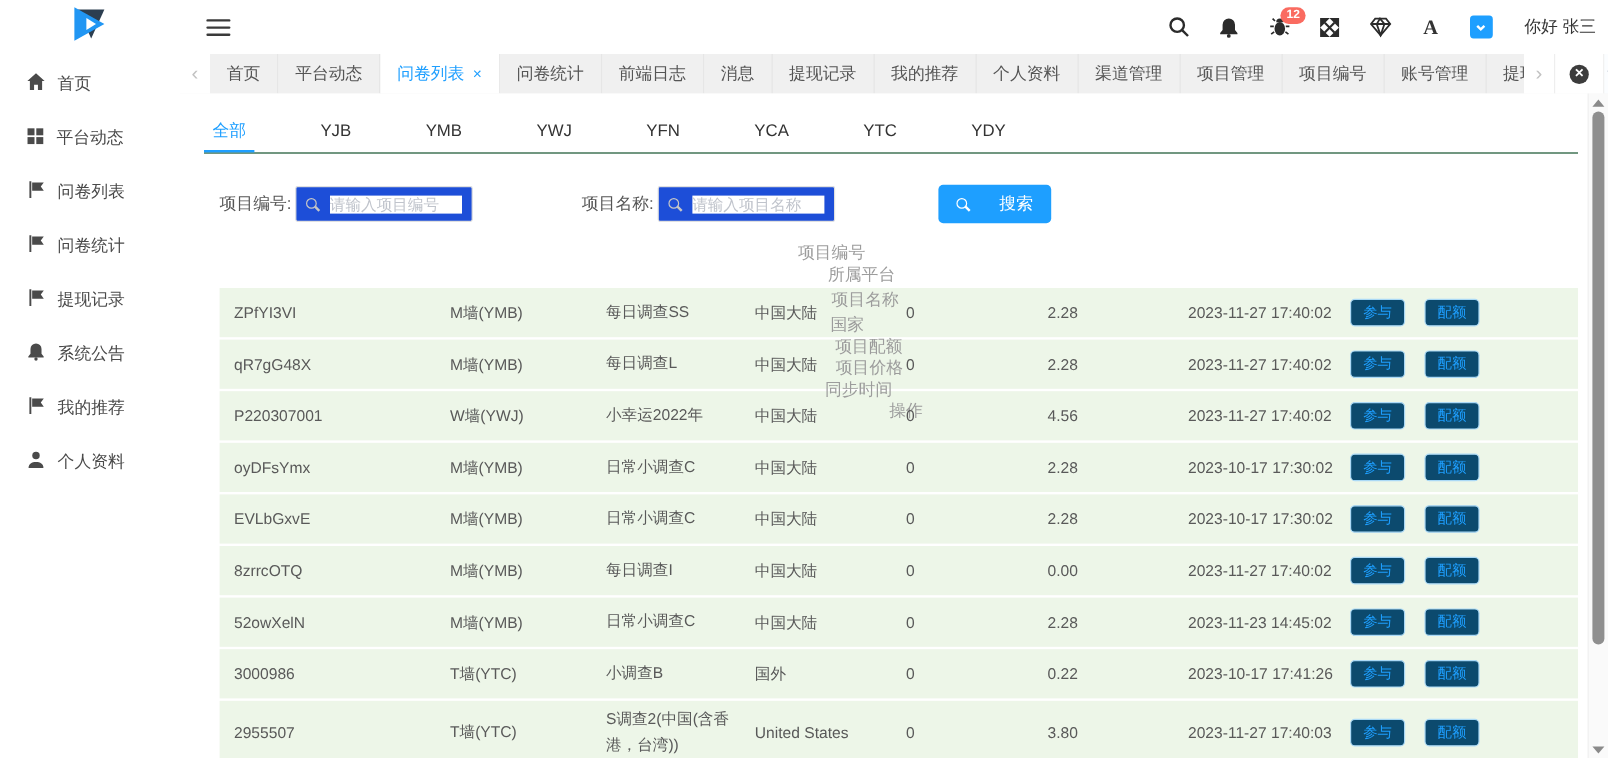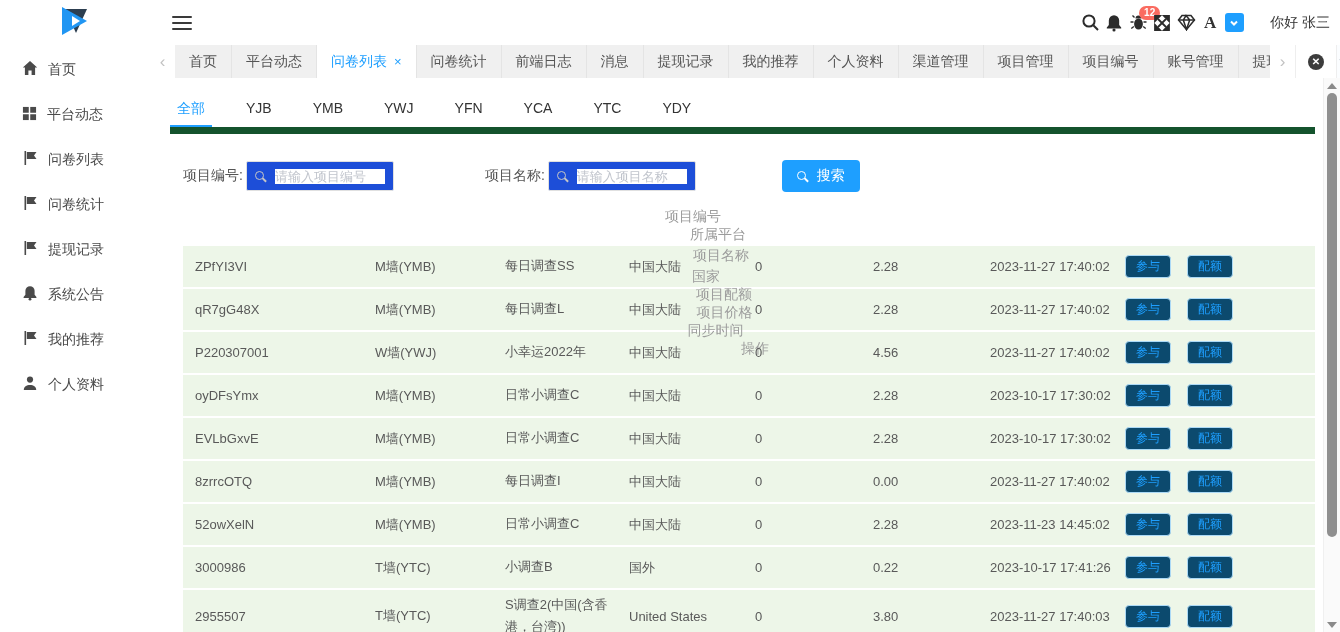--- a/index.html
+++ b/index.html
@@ -43,34 +43,34 @@
   .tab-closeall { width:42px; background:#fff; border-left:1px solid #eee; border-right:1px solid #eee;
     display:flex; align-items:center; justify-content:center; cursor:pointer; flex:none; }
   .circle-x { width:16px; height:16px; background:#3c3c3c; color:#fff; border-radius:50%;
     font-size:10px; line-height:16px; text-align:center; font-weight:bold; }
   .tab-dd { flex:1; display:flex; align-items:center; justify-content:center; background:#fbfdff;
     color:#9aa6b2; font-size:12px; cursor:pointer; }
 
   
   .content { position:absolute; top:78px; left:0; right:17px; bottom:0; background:#fff; overflow:hidden; }
 
-  .filter-row { margin:14px 8px 0 20px; border-bottom:7px solid #14532d; display:flex; }
+  .filter-row { margin:14px 8px 0 20px; border-bottom:1px solid #14532d; display:flex;gap:21px; }
   .ftab { padding:8px 7px 9px; margin-right:27px; font-size:14px; color:#333; cursor:pointer; }
   .ftab.active { color:#1e9fff; border-bottom:2px solid #1e9fff; padding-bottom:7px; }
 
   .form-row { margin:26px 0 0 33px; display:flex; align-items:center; }
   .form-row label { font-size:14px; color:#555; }
   .input-wrap { width:148px; height:30px; border:1px solid #e0e0e0; border-radius:2px;
     display:flex; align-items:center; padding-left:8px; gap:7px; margin-left:3px; background:#1d4ed8; }
   .input-wrap input { border:0; outline:0; width:110px; font-size:13px; color:#555;
     font-family:"Liberation Sans", sans-serif; }
   .input-wrap input::placeholder { color:#c0c4cc; }
   .gap1 { width:91px; } .gap2 { width:86px; }
   .search-btn { height:32px; padding:0 15px; background:#1e9fff; color:#fff; border:0; border-radius:4px;
-    font-size:14px; display:flex; align-items:center; gap:7px; cursor:pointer;
+    font-size:14px; display:flex; align-items:center; gap:23px; cursor:pointer;
     font-family:"Liberation Sans", sans-serif; }
 
   .mini-search { position:relative; width:13px; height:13px; display:inline-block; flex:none; }
   .mini-search::before { content:''; position:absolute; width:7px; height:7px;
     border:1.5px solid #c6c6c6; border-radius:50%; left:0; top:1px; }
   .mini-search::after { content:''; position:absolute; width:5px; height:1.5px; background:#c6c6c6;
     transform:rotate(45deg); left:7px; top:9px; }
   .mini-search.white::before { border-color:#fff; }
   .mini-search.white::after { background:#fff; }
 
@@ -172,21 +172,21 @@
 
 <div class="main">
 
   <header class="topbar">
     <div class="hamburger">
         <i></i>
         <i></i>
         <i></i>
       </div>
     <div class="topbar-right">
-      <span id="topbar-icons" style="display:flex;align-items:center;gap:4px;">
+      <span id="topbar-icons" style="display:flex;align-items:center;gap:22px;">
           <span class="tb-icon">
             <svg width="19" height="19" viewBox="0 0 19 19" fill="none" stroke="#2b2b2b" stroke-width="2">
               <circle cx="8" cy="8" r="5.6"></circle>
               <line x1="12.3" y1="12.3" x2="17" y2="17"></line>
             </svg>
           </span>
           <span class="tb-icon">
             <svg width="18" height="18" viewBox="0 0 16 16" fill="#2b2b2b">
               <path d="M8 1.2a4.6 4.6 0 0 0-4.6 4.6v4L1.6 12v.9h12.8V12l-1.8-2.2v-4A4.6 4.6 0 0 0 8 1.2z"></path>
               <circle cx="8" cy="14.2" r="1.4"></circle>

